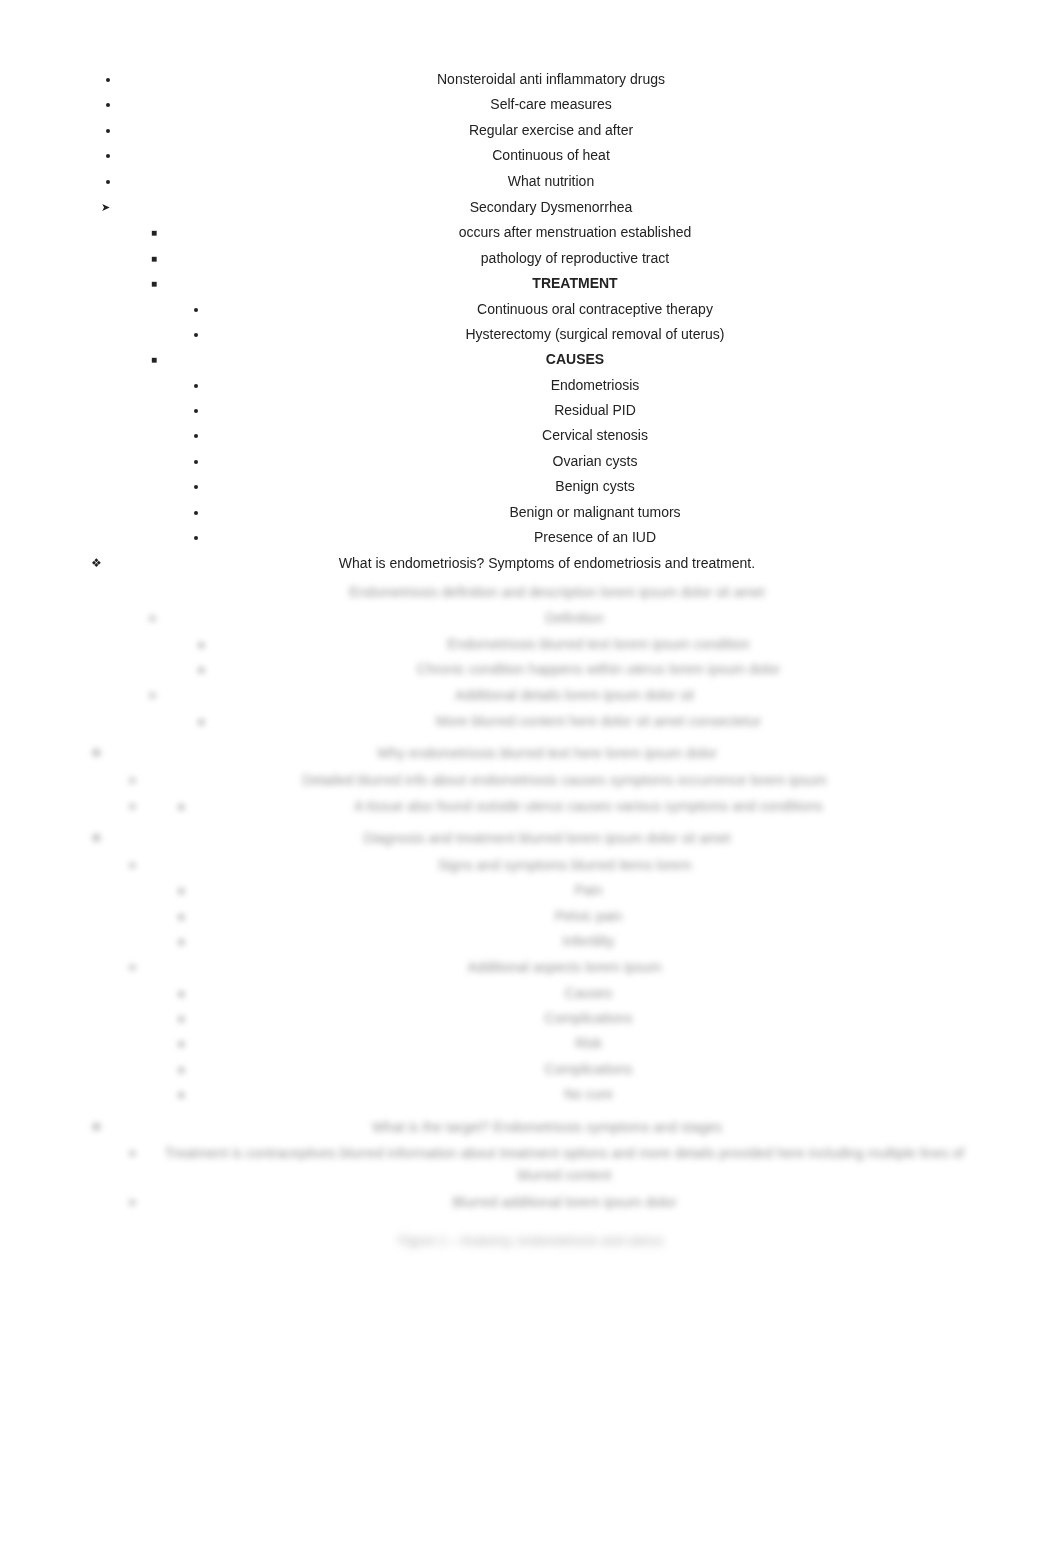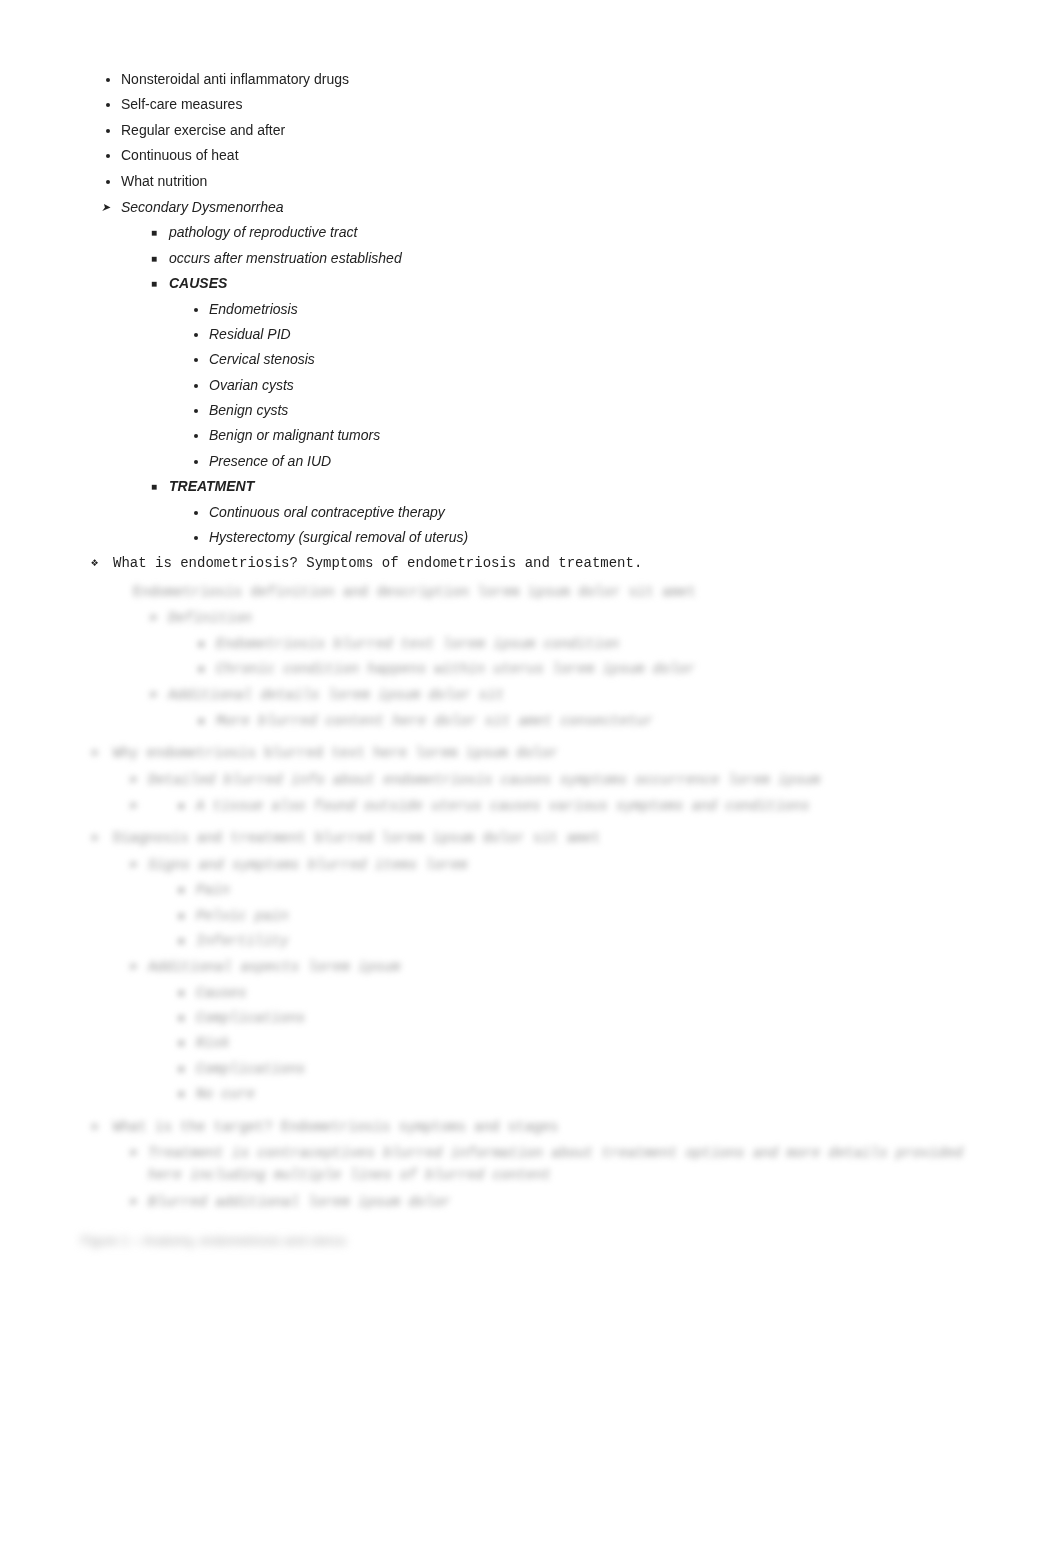--- a/index.html
+++ b/index.html
@@ -14,20 +14,21 @@
       font-size: 14px;
       color: #222222;
       width: 1062px;
       min-height: 1561px;
       padding: 60px 80px;
     }
 
     .content-wrapper {
       max-width: 900px;
       margin: 8px auto;
+      text-align: center;
     }
 
     
     ul.bullet-circle {
       list-style-type: disc;
       padding-left: 40px;
       margin: 2px 0;
     }
 
     ul.bullet-circle li {
@@ -40,21 +41,20 @@
       list-style: none;
       padding-left: 20px;
       margin: 4px 0;
     }
 
     ul.arrow-list > li {
       position: relative;
       padding-left: 20px;
       margin: 4px 0;
       line-height: 1.6;
-      font-style: italic;
     }
 
     ul.arrow-list > li::before {
       content: "➤";
       position: absolute;
       left: 0;
       font-size: 11px;
       top: 3px;
     }
 
@@ -78,21 +78,20 @@
       left: 0;
       font-size: 10px;
       top: 4px;
     }
 
     
     ul.diamond-list {
       list-style: none;
       padding-left: 10px;
       margin: 4px 0;
-      font-family: Liberation Mono, monospace;
     }
 
     ul.diamond-list > li {
       position: relative;
       padding-left: 22px;
       margin: 4px 0;
       line-height: 1.6;
     }
 
     ul.diamond-list > li::before {
@@ -132,39 +131,39 @@
     <li>Continuous of heat</li>
     <li>What nutrition</li>
   </ul>
 
   <ul class="arrow-list">
     <li>
       <span>Secondary Dysmenorrhea</span>
 
       
       <ul class="square-list">
+        <li>occurs after menstruation established</li>
         <li>pathology of reproductive tract</li>
-        <li>occurs after menstruation established</li>
+        <li>
+          <span class="bold">TREATMENT</span>
+          <ul class="bullet-circle">
+            <li>Continuous oral contraceptive therapy</li>
+            <li>Hysterectomy (surgical removal of uterus)</li>
+          </ul>
+        </li>
         <li>
           <span class="bold">CAUSES</span>
           <ul class="bullet-circle">
             <li>Endometriosis</li>
             <li>Residual PID</li>
             <li>Cervical stenosis</li>
             <li>Ovarian cysts</li>
             <li>Benign cysts</li>
             <li>Benign or malignant tumors</li>
             <li>Presence of an IUD</li>
-          </ul>
-        </li>
-        <li>
-          <span class="bold">TREATMENT</span>
-          <ul class="bullet-circle">
-            <li>Continuous oral contraceptive therapy</li>
-            <li>Hysterectomy (surgical removal of uterus)</li>
           </ul>
         </li>
       </ul>
     </li>
   </ul>
 
   <ul class="diamond-list">
     <li>
       <span>What is endometriosis? Symptoms of endometriosis and treatment.</span>
 

